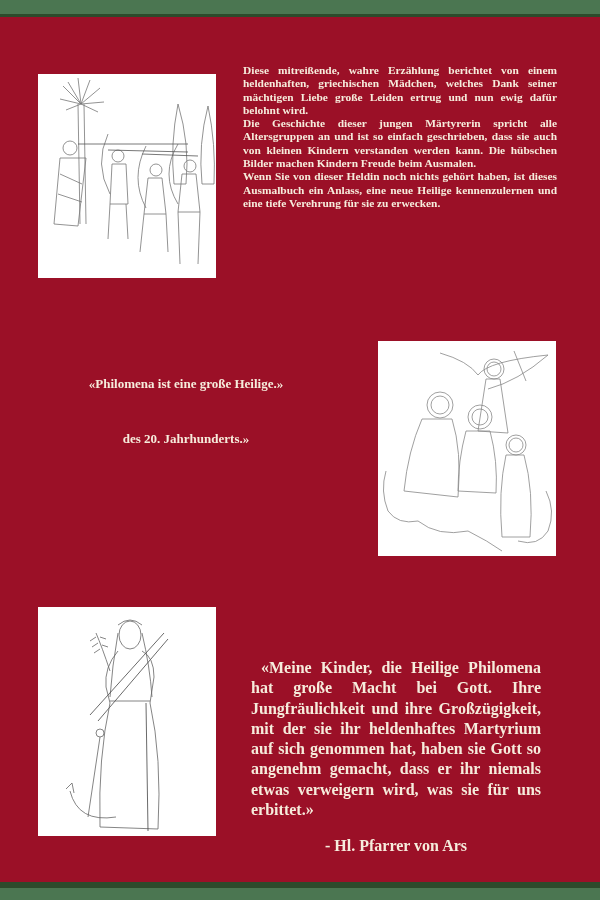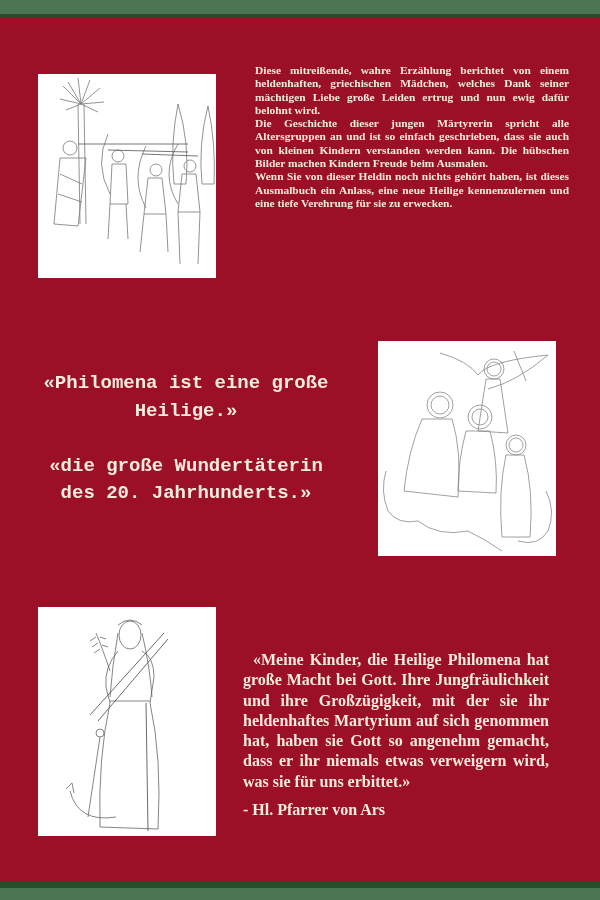--- a/index.html
+++ b/index.html
@@ -15,39 +15,39 @@
   .band-bottom { position: absolute; left: 0; top: 888px; width: 600px; height: 12px; background: #4b7651; }
 
   .illus { position: absolute; background: #fff; overflow: hidden; }
   .illus svg { width: 100%; height: 100%; display: block; }
 
   #img1 { left: 38px; top: 74px; width: 178px; height: 204px; }
   #img2 { left: 378px; top: 341px; width: 178px; height: 215px; }
   #img3 { left: 38px; top: 607px; width: 178px; height: 229px; }
 
   .intro {
-    position: absolute; left: 255px; top: 64px; width: 314px;
+    position: absolute; left: 243px; top: 64px; width: 314px;
     font-size: 11.4px; line-height: 13.3px; font-weight: bold;
     text-align: justify; hyphens: manual;
   }
   .intro p { margin: 0; }
 
   .mid {
     position: absolute; left: 36px; top: 370px; width: 300px;
-    font-size: 19px; line-height: 27.5px; font-weight: bold; text-align: center; font-family: Liberation Mono, monospace;
+    font-size: 13px; line-height: 27.5px; font-weight: bold; text-align: center;
   }
   .mid p { margin: 0; }
   .mid .gap { height: 27.5px; }
 
   .quote {
     position: absolute; left: 235px; top: 642px; width: 322px;
     font-size: 16px; line-height: 20.3px; font-weight: bold; text-align: justify;
   }
-  .quote p { margin: 8px; text-indent: 10px; }
-  .quote .attr { text-align: left; text-indent: 0; }
+  .quote p { margin: 16px; text-indent: 10px; }
+  .quote .attr { text-align: center; text-indent: 0; }
 </style>
 </head>
 <body>
 
 <div class="band-top"></div>
 <div class="band-top-line"></div>
 
 <div class="illus" id="img1">
   <svg viewBox="0 0 178 204" fill="none" stroke="#777" stroke-width="0.8">
 
@@ -85,21 +85,20 @@
 
 <div class="intro">
   <p>Diese mitreißende, wahre Erzählung berichtet von einem heldenhaften, griechischen Mädchen, welches Dank seiner mächtigen Liebe große Leiden ertrug und nun ewig dafür belohnt wird.</p>
   <p>Die Geschichte dieser jungen Märtyrerin spricht alle Altersgruppen an und ist so einfach geschrieben, dass sie auch von kleinen Kindern verstanden werden kann. Die hübschen Bilder machen Kindern Freude beim Ausmalen.</p>
   <p>Wenn Sie von dieser Heldin noch nichts gehört haben, ist dieses Ausmalbuch ein Anlass, eine neue Heilige kennenzulernen und eine tiefe Verehrung für sie zu erwecken.</p>
 </div>
 
 <div class="mid">
   <p>«Philomena ist eine große Heilige.»</p>
   <div class="gap"></div>
-  <p>«die große Wundertäterin</p>
   <p>des 20. Jahrhunderts.»</p>
 </div>
 
 <div class="illus" id="img2">
   <svg viewBox="0 0 178 215" fill="none" stroke="#888" stroke-width="0.8">
 
     <path d="M62 12 Q90 20 100 34 Q110 20 170 14 Q140 40 110 48"></path>
     <circle cx="116" cy="28" r="7"></circle>
       <circle cx="116" cy="28" r="10"></circle>
     <path d="M108 38 L100 90 L130 92 L122 38Z"></path>

